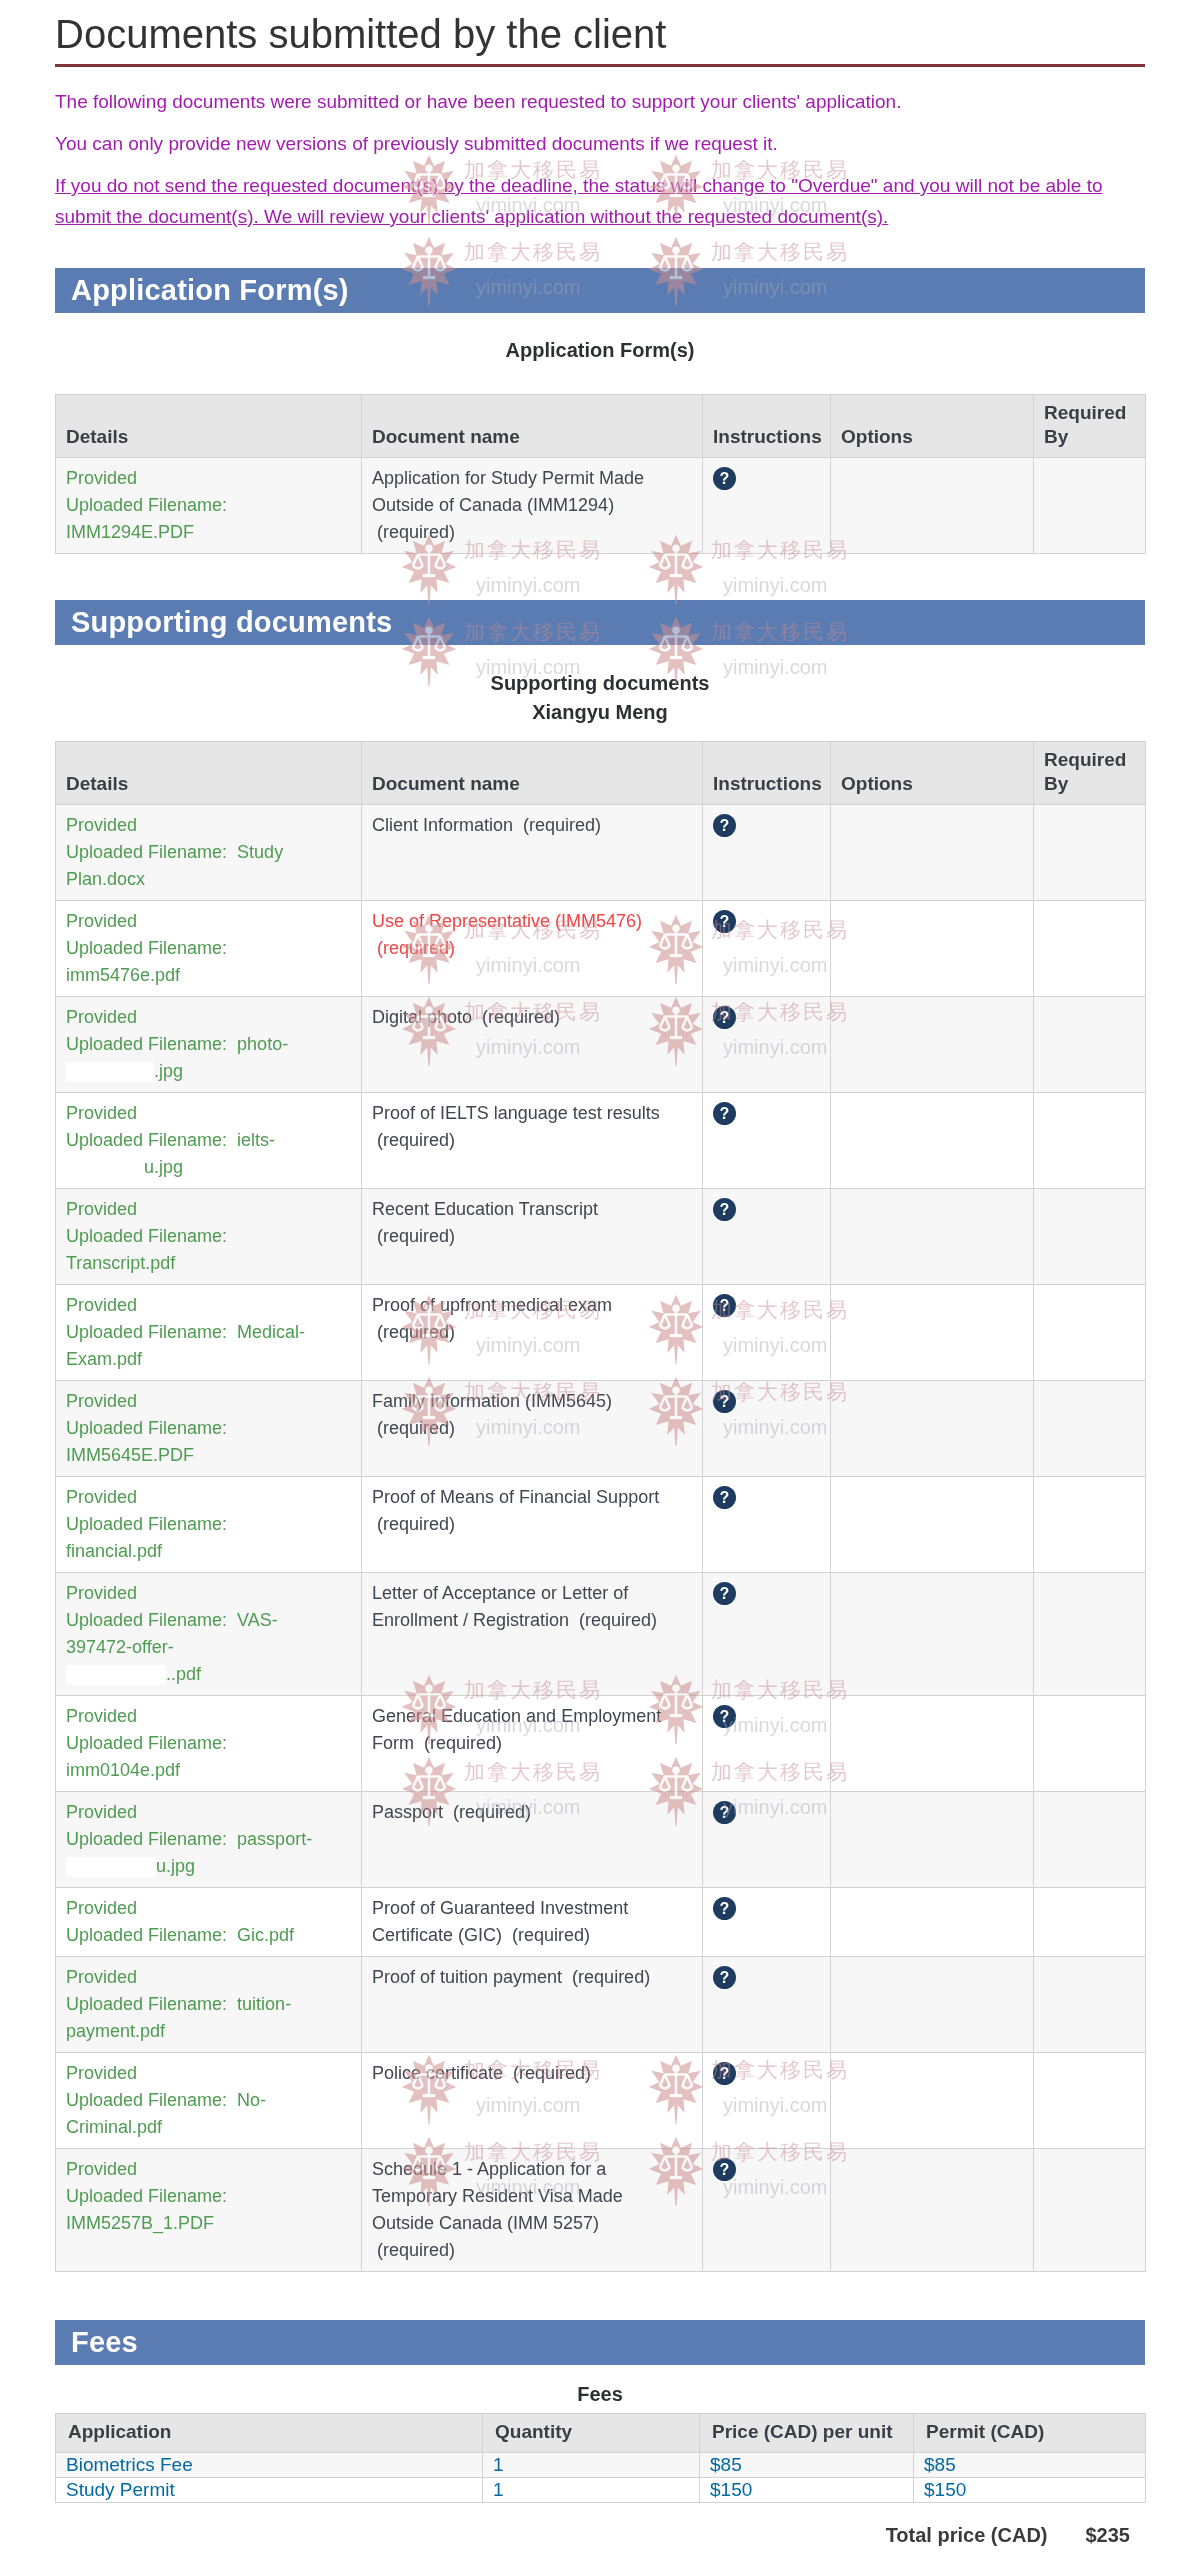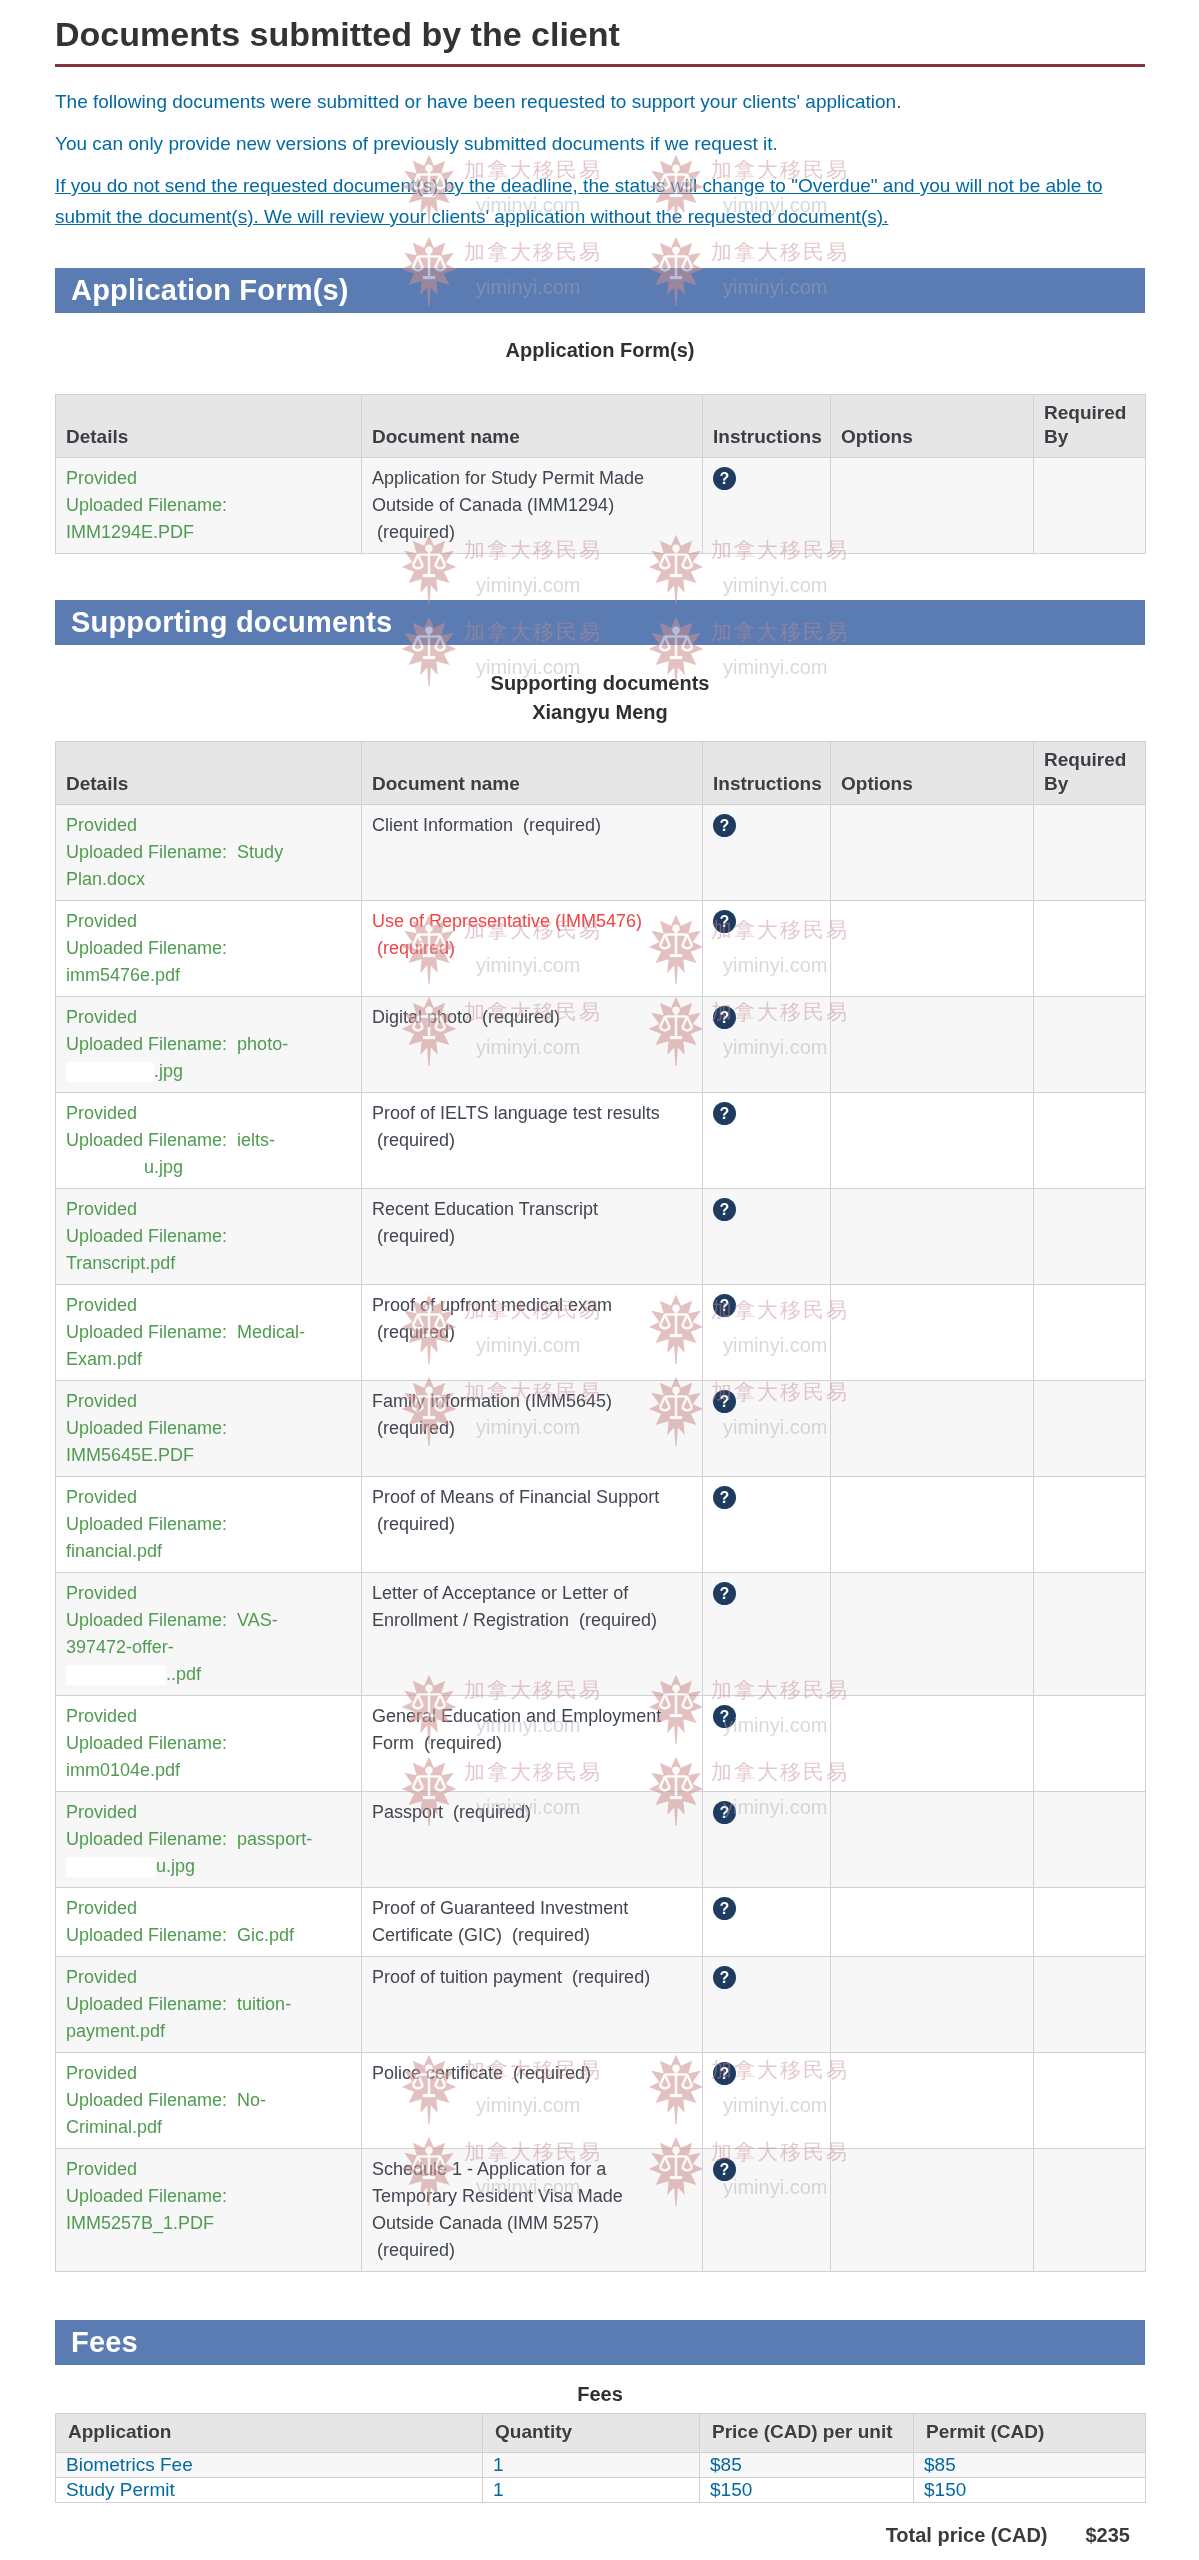--- a/index.html
+++ b/index.html
@@ -6,25 +6,25 @@
   body{
     width:1199px;height:2560px;overflow:hidden;position:relative;
     background:#ffffff;color:#43474e;
     font-family:"Liberation Sans", sans-serif;
   }
   .page{position:relative;width:1199px;height:2560px;}
   .content{margin-left:55px;width:1090px;position:relative;}
 
   
   .page-title{
-    margin:14px 0 0 0;font-size:34px;line-height:40px;font-weight:bold;color:#333333;
+    margin:14px 0 0 0;font-size:40px;line-height:40px;font-weight:normal;color:#333333;
   }
   .title-rule{margin-top:10px;height:3px;background:#81343c;width:1090px;}
 
-  .intro p{margin:0;font-size:19px;line-height:31px;color:#0369a1;}
+  .intro p{margin:0;font-size:19px;line-height:31px;color:#a21caf;}
   .intro p.p1{margin-top:19px;}
   .intro p.p2{margin-top:11px;}
   .intro p.p3{margin-top:11px;text-decoration:underline;}
 
   
   .section-bar{
     box-sizing:border-box;width:1090px;height:45px;line-height:45px;
     background:#5a7cb2;color:#ffffff;font-size:29px;font-weight:bold;
     padding-left:16px;letter-spacing:0.2px;
   }

